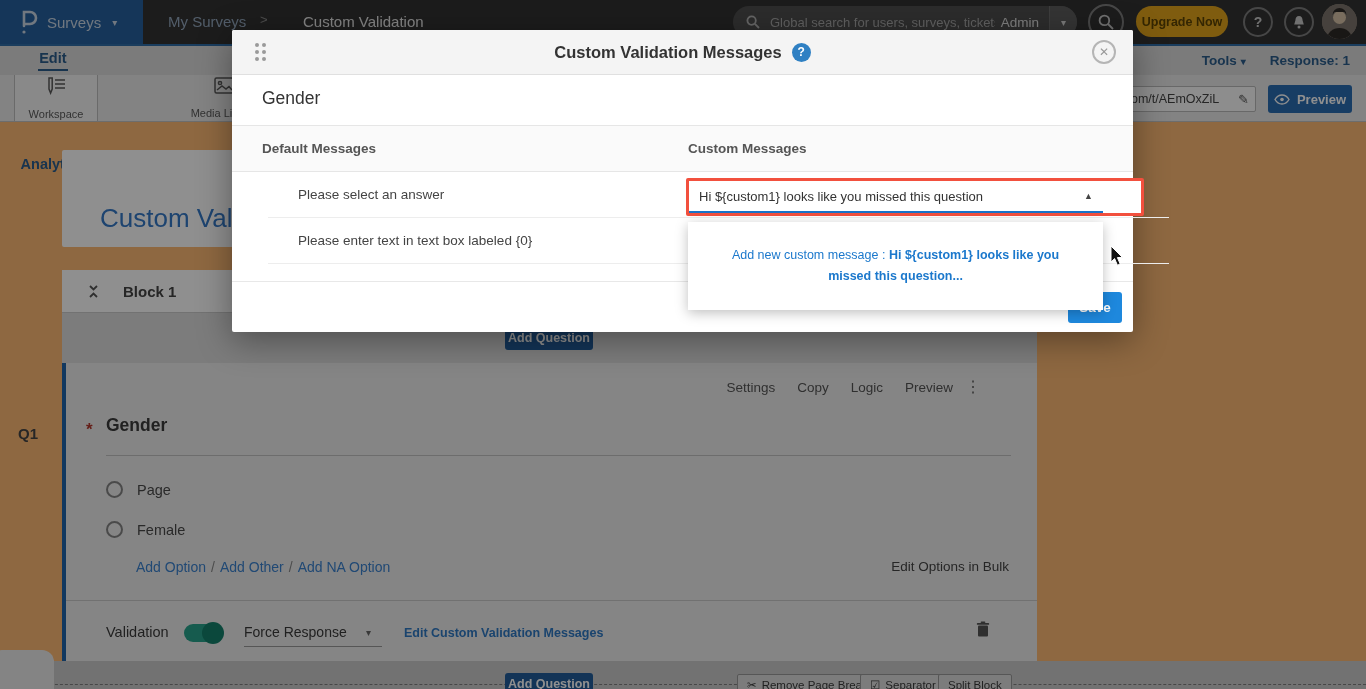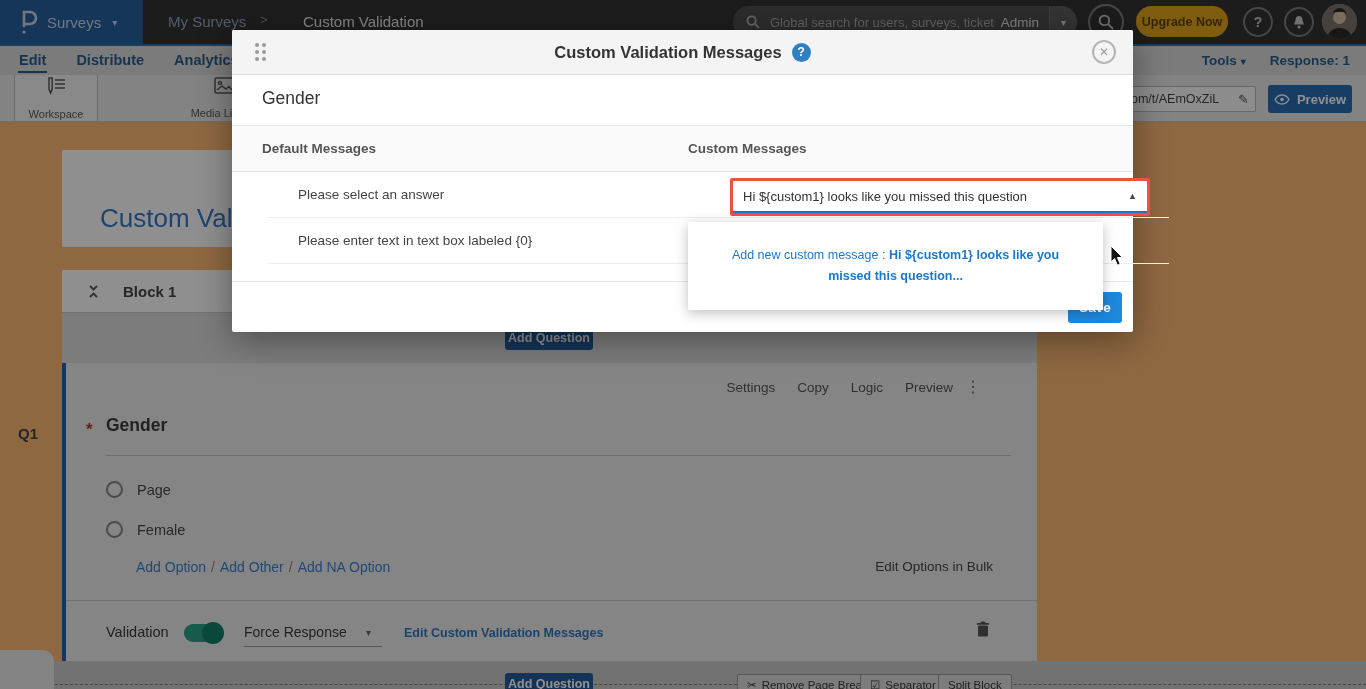--- a/index.html
+++ b/index.html
@@ -18,21 +18,21 @@
   .search-pill input{flex:1;background:transparent;border:none;outline:none;color:#d6d6d6;font-size:13px;margin-left:8px;font-family:"Liberation Sans",sans-serif;}
   .search-pill input::placeholder{color:#ababab;}
   .scope{color:#e0e0e0;font-size:13.5px;padding:0 10px 0 4px;}
   .scope-caret{width:28px;height:32px;background:#5d5d5d;border-radius:0 16px 16px 0;border-left:1px solid #6d6d6d;display:flex;align-items:center;justify-content:center;color:#d8d8d8;font-size:10px;cursor:pointer;}
   .circle-btn{position:absolute;border-radius:50%;border:2px solid #7e7e7e;display:flex;align-items:center;justify-content:center;color:#c9c9c9;cursor:pointer;background:transparent;}
   .upgrade{position:absolute;left:1136px;top:6px;width:92px;height:31px;border-radius:16px;background:#e3a51c;color:#5d4404;font-size:12.5px;font-weight:bold;display:flex;align-items:center;justify-content:center;cursor:pointer;}
   .avatar{position:absolute;left:1322px;top:4px;width:35px;height:35px;border-radius:50%;background:#8c7f72;overflow:hidden;cursor:pointer;}
 
   
   .navrow{position:absolute;left:0;top:44px;width:1366px;height:31px;background:#dcdcdc;border-top:2px solid #2f6da8;}
-  .tabs{position:absolute;left:18px;top:0;height:29px;display:flex;gap:28px;align-items:center;}
+  .tabs{position:absolute;left:18px;top:0;height:29px;display:flex;gap:28px;align-items:center;flex-direction:column;}
   .tab{color:#2b5d8c;font-size:14.5px;font-weight:bold;padding:4px 1px 5px;cursor:pointer;}
   .tab.active{border-bottom:2px solid #2b5d8c;padding-bottom:3px;}
   .nav-right{position:absolute;right:16px;top:0;height:29px;display:flex;gap:24px;align-items:center;color:#2b5d8c;font-size:13.5px;font-weight:bold;}
   .nav-right .caret{font-size:10px;margin-left:4px;}
 
   
   .toolrow{position:absolute;left:0;top:75px;width:1366px;height:47px;background:#e9e9e9;border-bottom:1px solid #c2c2c2;}
   .tile{position:absolute;top:0;width:84px;height:46px;display:flex;flex-direction:column;align-items:center;justify-content:center;gap:13px;font-size:11px;color:#5a5a5a;cursor:pointer;}
   .tile.active{background:#f5f5f5;border-left:1px solid #bdbdbd;border-right:1px solid #bdbdbd;}
   .share-field{position:absolute;left:1122px;top:11px;width:134px;height:26px;background:#fcfcfc;border:1px solid #b9b9b9;border-radius:2px;display:flex;align-items:center;padding:0 6px;}
@@ -56,21 +56,21 @@
   .kebab{position:absolute;top:14px;right:56px;font-size:16px;color:#666;cursor:pointer;}
   .q-required{position:absolute;left:20px;top:57px;color:#b3362b;font-size:17px;font-weight:bold;}
   .q-title{position:absolute;left:40px;top:52px;font-size:17.5px;font-weight:bold;color:#3b3b3b;}
   .q-underline{position:absolute;left:40px;top:92px;width:905px;border-bottom:1px solid #c2c2c2;}
   .opt-row{position:absolute;left:40px;display:flex;align-items:center;gap:14px;}
   .radio{width:17px;height:17px;border:2px solid #858585;border-radius:50%;background:transparent;cursor:pointer;}
   .opt-label{font-size:14.5px;color:#4a4a4a;}
   .links-row{position:absolute;left:70px;top:196px;font-size:14px;}
   .links-row .lnk{color:#3b82cf;cursor:pointer;}
   .links-row .sep{color:#888;padding:0 5px;}
-  .bulk-link{position:absolute;right:44px;top:196px;font-size:13.5px;color:#454545;cursor:pointer;margin-left:6px;}
+  .bulk-link{position:absolute;right:28px;top:196px;font-size:13.5px;color:#454545;cursor:pointer;margin-left:6px;}
   .q-divider{position:absolute;left:0;top:237px;width:971px;border-bottom:1px solid #c9c9c9;}
   .val-label{position:absolute;left:40px;top:261px;font-size:14.5px;color:#3a3a3a;}
   .toggle{position:absolute;left:118px;top:261px;width:38px;height:18px;border-radius:9px;background:#28a38c;cursor:pointer;}
   .toggle .knob{position:absolute;right:-2px;top:-2px;width:22px;height:22px;border-radius:50%;background:#15806b;}
   .force-resp{position:absolute;left:178px;top:261px;font-size:14px;color:#3a3a3a;cursor:pointer;}
   .force-caret{position:absolute;left:300px;top:264px;font-size:10px;color:#666;cursor:pointer;}
   .force-underline{position:absolute;left:178px;top:283px;width:138px;border-bottom:1px solid #9a9a9a;}
   .ecvm-link{position:absolute;left:338px;top:263px;font-size:12.5px;font-weight:bold;color:#2f79c4;cursor:pointer;}
   .trash{position:absolute;right:47px;top:258px;color:#555;cursor:pointer;line-height:0;}
 
@@ -88,21 +88,21 @@
   .drag-dots i{width:4px;height:4px;border-radius:50%;background:#9a9a9a;}
   .modal-title{font-size:16.5px;font-weight:bold;color:#333;}
   .help-circle{width:19px;height:19px;border-radius:50%;background:#2f80c3;color:#fff;font-size:12px;font-weight:bold;display:flex;align-items:center;justify-content:center;margin-left:10px;cursor:pointer;}
   .modal-close{position:absolute;right:17px;top:10px;width:24px;height:24px;border-radius:50%;border:2px solid #b5b5b5;color:#999;font-size:12px;display:flex;align-items:center;justify-content:center;cursor:pointer;}
   .modal-heading{position:absolute;left:30px;top:58px;font-size:17.5px;color:#333;}
   .mtable-head{position:absolute;left:0;top:95px;width:901px;height:47px;background:#fafafa;border-top:1px solid #e6e6e6;border-bottom:1px solid #e6e6e6;}
   .mcol1{position:absolute;left:30px;top:15px;font-size:13.5px;font-weight:bold;color:#555;}
   .mcol2{position:absolute;left:456px;top:15px;font-size:13.5px;font-weight:bold;color:#555;}
   .mrow{position:absolute;left:0;width:901px;height:46px;border-bottom:1px solid #ededed;margin-left:36px;}
   .mrow .default-msg{position:absolute;left:30px;top:15px;font-size:13.5px;color:#444;}
-  .select-wrap{position:absolute;left:454px;top:148px;width:420px;height:38px;border:3px solid #f2503e;border-radius:2px;background:#fff;z-index:2;margin-left:44px;}
+  .select-wrap{position:absolute;left:454px;top:148px;width:458px;height:38px;border:3px solid #f2503e;border-radius:2px;background:#fff;z-index:2;}
   .select-inner{position:absolute;left:0;top:0;width:414px;height:32px;border-bottom:2px solid #1a73c8;display:flex;align-items:center;padding:0 10px;cursor:pointer;}
   .select-text{flex:1;font-size:13px;color:#333;white-space:nowrap;overflow:hidden;}
   .select-caret{font-size:9px;color:#444;}
   .footer-divider{position:absolute;left:0;top:251px;width:901px;border-top:1px solid #e8e8e8;}
   .save-btn{position:absolute;left:836px;top:262px;width:54px;height:31px;background:#1e88dd;border-radius:3px;color:#fff;font-size:13.5px;font-weight:bold;display:flex;align-items:center;justify-content:center;cursor:pointer;z-index:1;}
   .dropdown-panel{position:absolute;left:456px;top:192px;width:415px;height:88px;background:#fff;box-shadow:0 3px 12px rgba(0,0,0,0.25);z-index:5;display:flex;align-items:center;justify-content:center;text-align:center;padding:0 28px;cursor:pointer;}
   .dropdown-panel .dd-text{font-size:12.5px;line-height:21px;color:#1b78cc;}
   .dropdown-panel .dd-text b{font-weight:bold;}
   .cursor{position:absolute;left:1110px;top:246px;z-index:300;pointer-events:none;}
 

